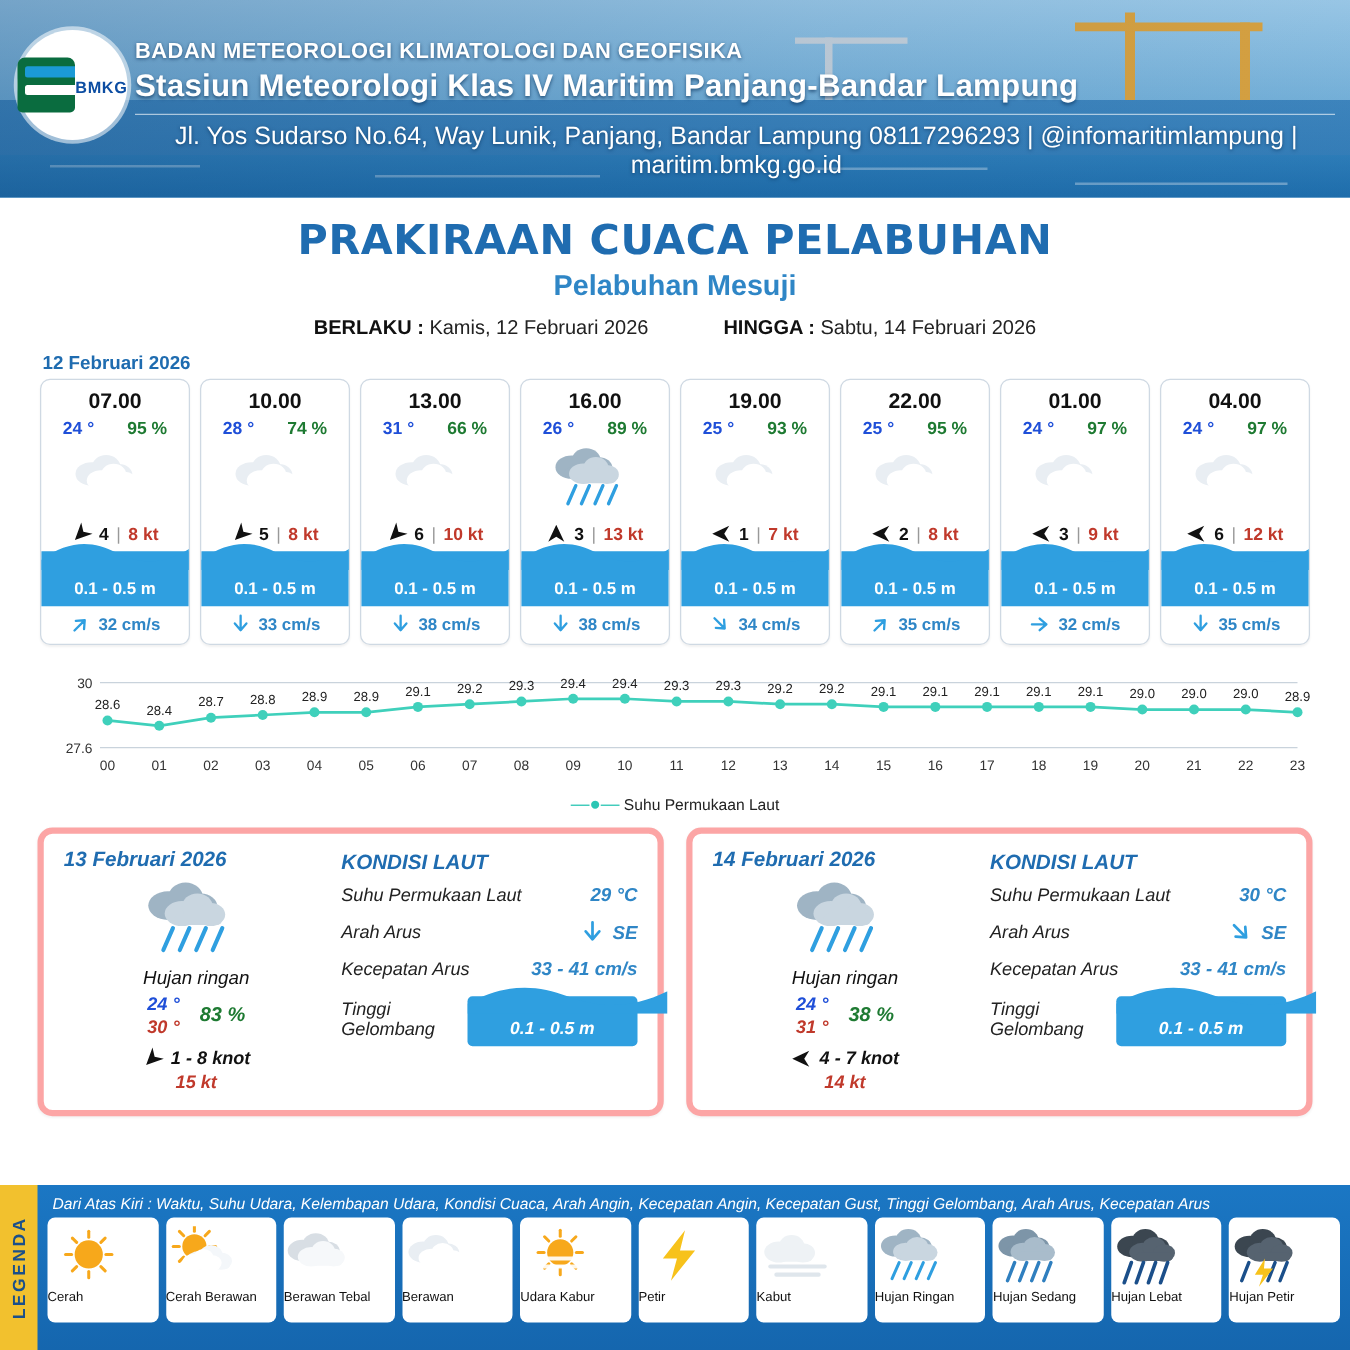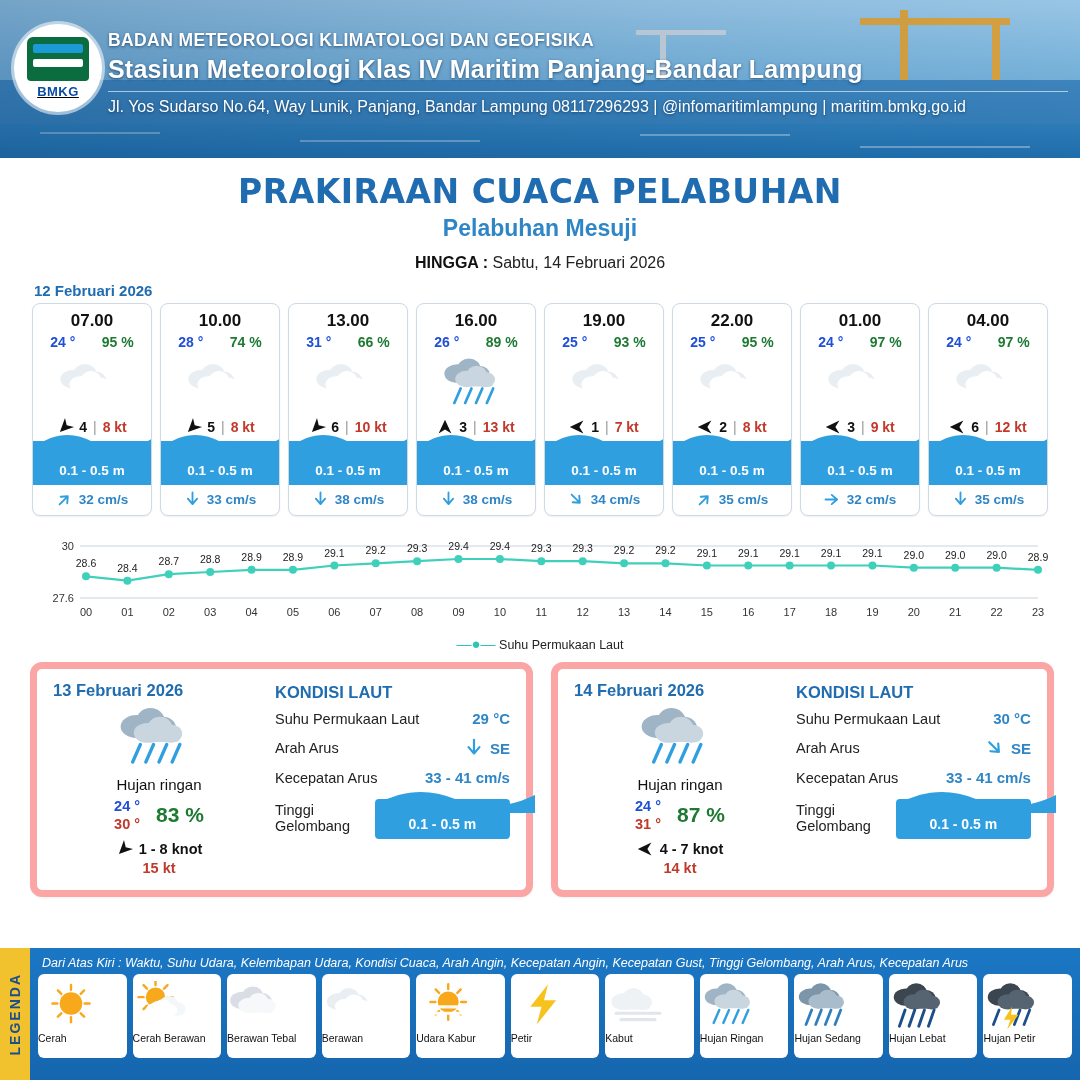--- a/index.html
+++ b/index.html
@@ -40,21 +40,21 @@
   .header-overlay {
     position:absolute; inset:0;
     background:linear-gradient(90deg, rgba(20,70,120,.30) 0%, rgba(20,70,120,.12) 60%, rgba(20,70,120,.05) 100%);
   }
 
   .logo {
     position:absolute; left:14px; top:24px;
     width:88px; height:88px; border-radius:50%;
     background:#ffffff;
     box-shadow:0 0 0 3px rgba(255,255,255,.55);
-    display:flex; flex-direction:column; align-items:center; justify-content:center;text-decoration:underline;
+    display:flex; flex-direction:row; align-items:center; justify-content:center;
   }
   .logo .logo-sym {
     width:62px;height:44px;
     background:#0a6c3f;
     border-radius:6px 6px 4px 4px;
     position:relative;
     overflow:hidden;
   }
   .logo .logo-sym:before{
     content:""; position:absolute; left:6px; top:7px; width:50px; height:9px;
@@ -69,21 +69,21 @@
   }
 
   .header-texts {
     position:absolute; left:108px; top:30px; right:10px;
     color:#ffffff;
     text-shadow:0 1px 3px rgba(0,40,80,.65);
   }
   .h-line1 { font-size:17.5px; font-weight:bold; letter-spacing:.4px; }
   .h-line2 { font-size:25px; font-weight:bold; margin-top:4px; letter-spacing:.2px; }
   .h-rule { height:1px; background:rgba(255,255,255,.6); margin:7px 0 6px 0; width:960px;}
-  .h-line3 { font-size:16px; }
+  .h-line3 { font-size:20px;text-align:center; }
 
   
   .title-wrap { text-align:center; margin-top:14px; }
   .title-main {
     font-size:33px; font-weight:bold; color:#1f6cb0; letter-spacing:.5px;
     font-family:"DejaVu Sans", sans-serif;
   }
   .title-sub { font-size:23px; font-weight:bold; color:#2f86c6; margin-top:4px; }
 
   .valid-row {
@@ -146,33 +146,34 @@
   .chart-wrap { margin:12px 28px 0 28px; position:relative; height:105px; }
   .chart-svg { display:block; }
   .legend-sst {
     text-align:center; font-size:12.5px; color:#222; margin-top:2px;
   }
   .legend-sst .ldot { color:#2bc6b4; font-size:15px; }
 
   
   .panels { display:flex; gap:18px; padding:0 30px; margin-top:10px; }
   .panel {
-    flex:1; border:7px solid #fca5a5; border-radius:12px; background:#fff;
+    flex:1; border:5px solid #fca5a5; border-radius:12px; background:#fff;
     padding:12px 16px 14px 16px; display:flex; gap:10px;
     box-shadow:0 1px 2px rgba(0,0,0,.05);
+    font-style:italic;
   }
   .panel-left { width:212px; text-align:center; }
   .panel-date { font-size:16.5px; font-weight:bold; color:#1f6cb0; text-align:left; }
   .panel-icon { height:70px; display:flex; align-items:center; justify-content:center; margin-top:4px;}
   .panel-cond { font-size:15px; color:#111; margin-top:2px; }
   .panel-tt { display:flex; align-items:center; justify-content:center; gap:16px; margin-top:4px; }
   .panel-temps { font-size:14.5px; font-weight:bold; line-height:1.25; }
   .panel-temps .tmin { color:#1f4fd8; }
   .panel-temps .tmax { color:#c0392b; }
-  .panel-hum { font-size:21px; font-weight:bold; color:#1e7a32; }
+  .panel-hum { font-size:16px; font-weight:bold; color:#1e7a32; }
   .panel-wind { margin-top:8px; font-size:14.5px; font-weight:bold; color:#111;
                 display:flex; align-items:center; justify-content:center; gap:7px;}
   .panel-gust { font-size:14.5px; font-weight:bold; color:#c0392b; margin-top:3px; }
 
   .panel-right { flex:1; padding-top:2px; }
   .panel-sea-title { font-size:16.5px; font-weight:bold; color:#1f6cb0; margin-bottom:8px; }
   .sea-row { display:flex; justify-content:space-between; align-items:center; font-size:14.5px; color:#222; margin-bottom:11px;}
   .sea-val { color:#2f86c6; font-weight:bold; font-size:15px; }
   .sea-val.arrow-val { display:flex; align-items:center; gap:6px; }
   .wave-chip {
@@ -249,20 +250,24 @@
     <div class="h-line3">Jl. Yos Sudarso No.64, Way Lunik, Panjang, Bandar Lampung 08117296293 | @infomaritimlampung | maritim.bmkg.go.id</div>
   </div>
 </div>
 
 <div class="title-wrap">
   <div class="title-main">PRAKIRAAN CUACA PELABUHAN</div>
   <div class="title-sub">Pelabuhan Mesuji</div>
 </div>
 
 <div class="valid-row">
+  <div>
+    <b>BERLAKU :</b>
+    <span>Kamis, 12 Februari 2026</span>
+  </div>
   <div>
     <b>HINGGA :</b>
     <span>Sabtu, 14 Februari 2026</span>
   </div>
 </div>
 
 <div class="date-label">12 Februari 2026</div>
 
 <div class="cards" id="cards">
     <div class="card">
@@ -799,21 +804,21 @@
               <line x1="58" y1="36" x2="51" y2="52"></line>
        </g>
           </svg>
         </div>
       <div class="panel-cond">Hujan ringan</div>
       <div class="panel-tt">
         <div class="panel-temps">
           <div class="tmin">24 °</div>
           <div class="tmax">31 °</div>
         </div>
-        <div class="panel-hum">87 %</div>
+        <div class="panel-hum">38 %</div>
       </div>
       <div class="panel-wind">
         <svg class="arrow" width="16" height="16" viewBox="0 0 20 20" style="transform:rotate(270deg)">
             <polygon points="10,1 18,18 10,13 2,18" fill="#111"></polygon>
           </svg>
         <span>4 - 7 knot</span>
       </div>
       <div class="panel-gust">14 kt</div>
     </div>
     <div class="panel-right">

